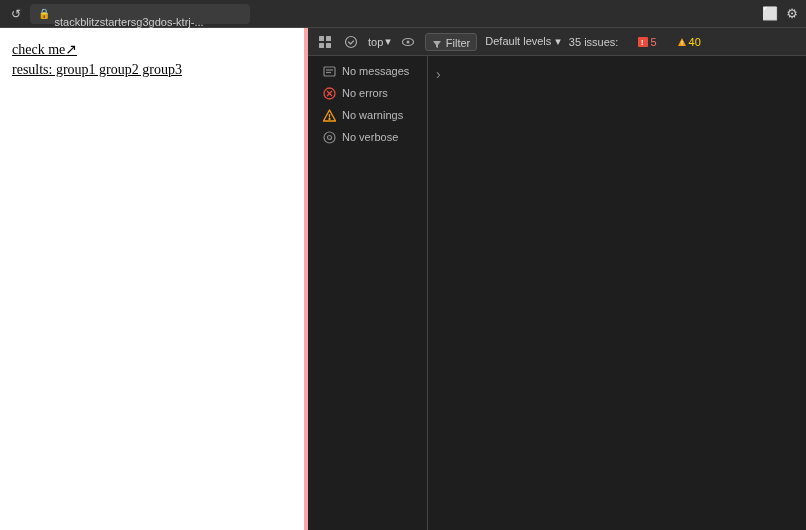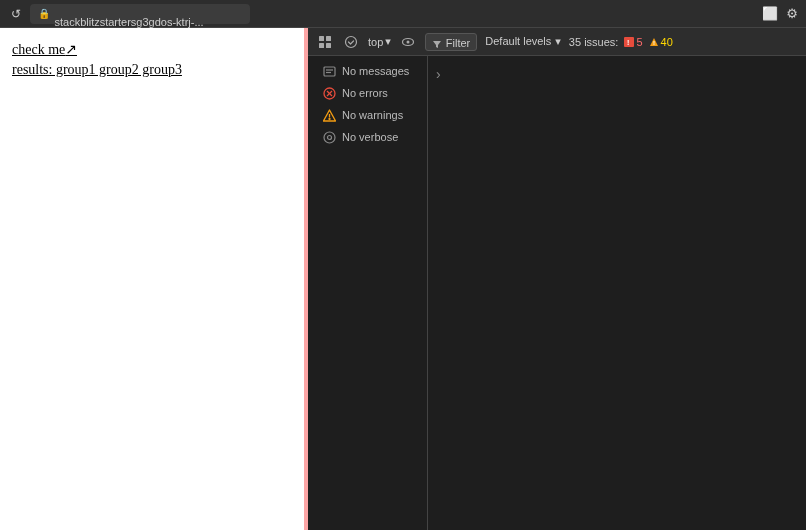--- a/index.html
+++ b/index.html
@@ -174,21 +174,21 @@
       background: transparent;
       border: none;
       color: #ccc;
       font-size: 11px;
       cursor: pointer;
     }
 
     .issues-badge {
       display: flex;
       align-items: center;
-      gap: 6px;
+      gap: 20px;
       color: #ccc;
       font-size: 11px;
     }
 
     .badge-error {
       color: #ff6b6b;
       display: flex;
       align-items: center;
       gap: 2px;
       font-size: 11px;

